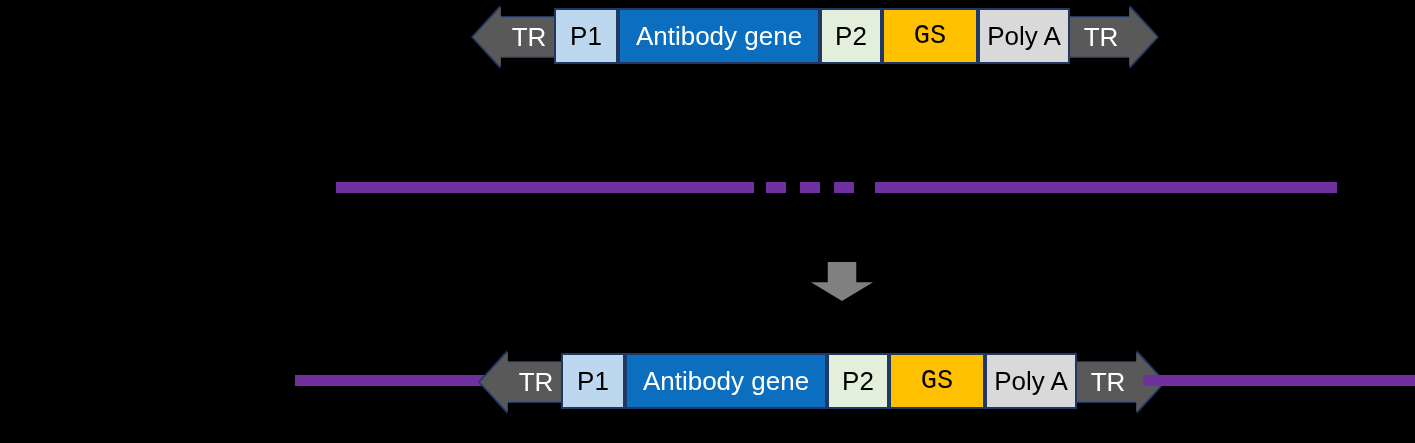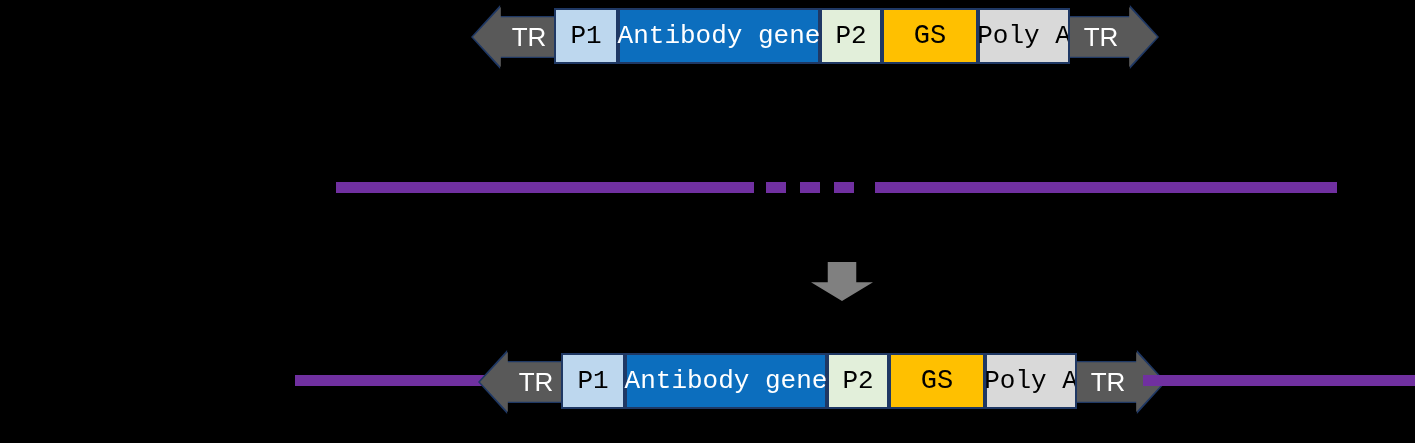--- a/index.html
+++ b/index.html
@@ -70,21 +70,20 @@
   .block {
     position: absolute;
     box-sizing: border-box;
     border: 2px solid #1F3864;
     display: flex;
     align-items: center;
     justify-content: center;
     text-align: center;
     line-height: 1;
     white-space: nowrap;
-    font-family: Liberation Mono, monospace;
   }
   .block.serif { font-family: Liberation Mono, monospace; }
 
   
   .purple-seg {
     position: absolute;
     background: #7030A0;
   }
 
   

